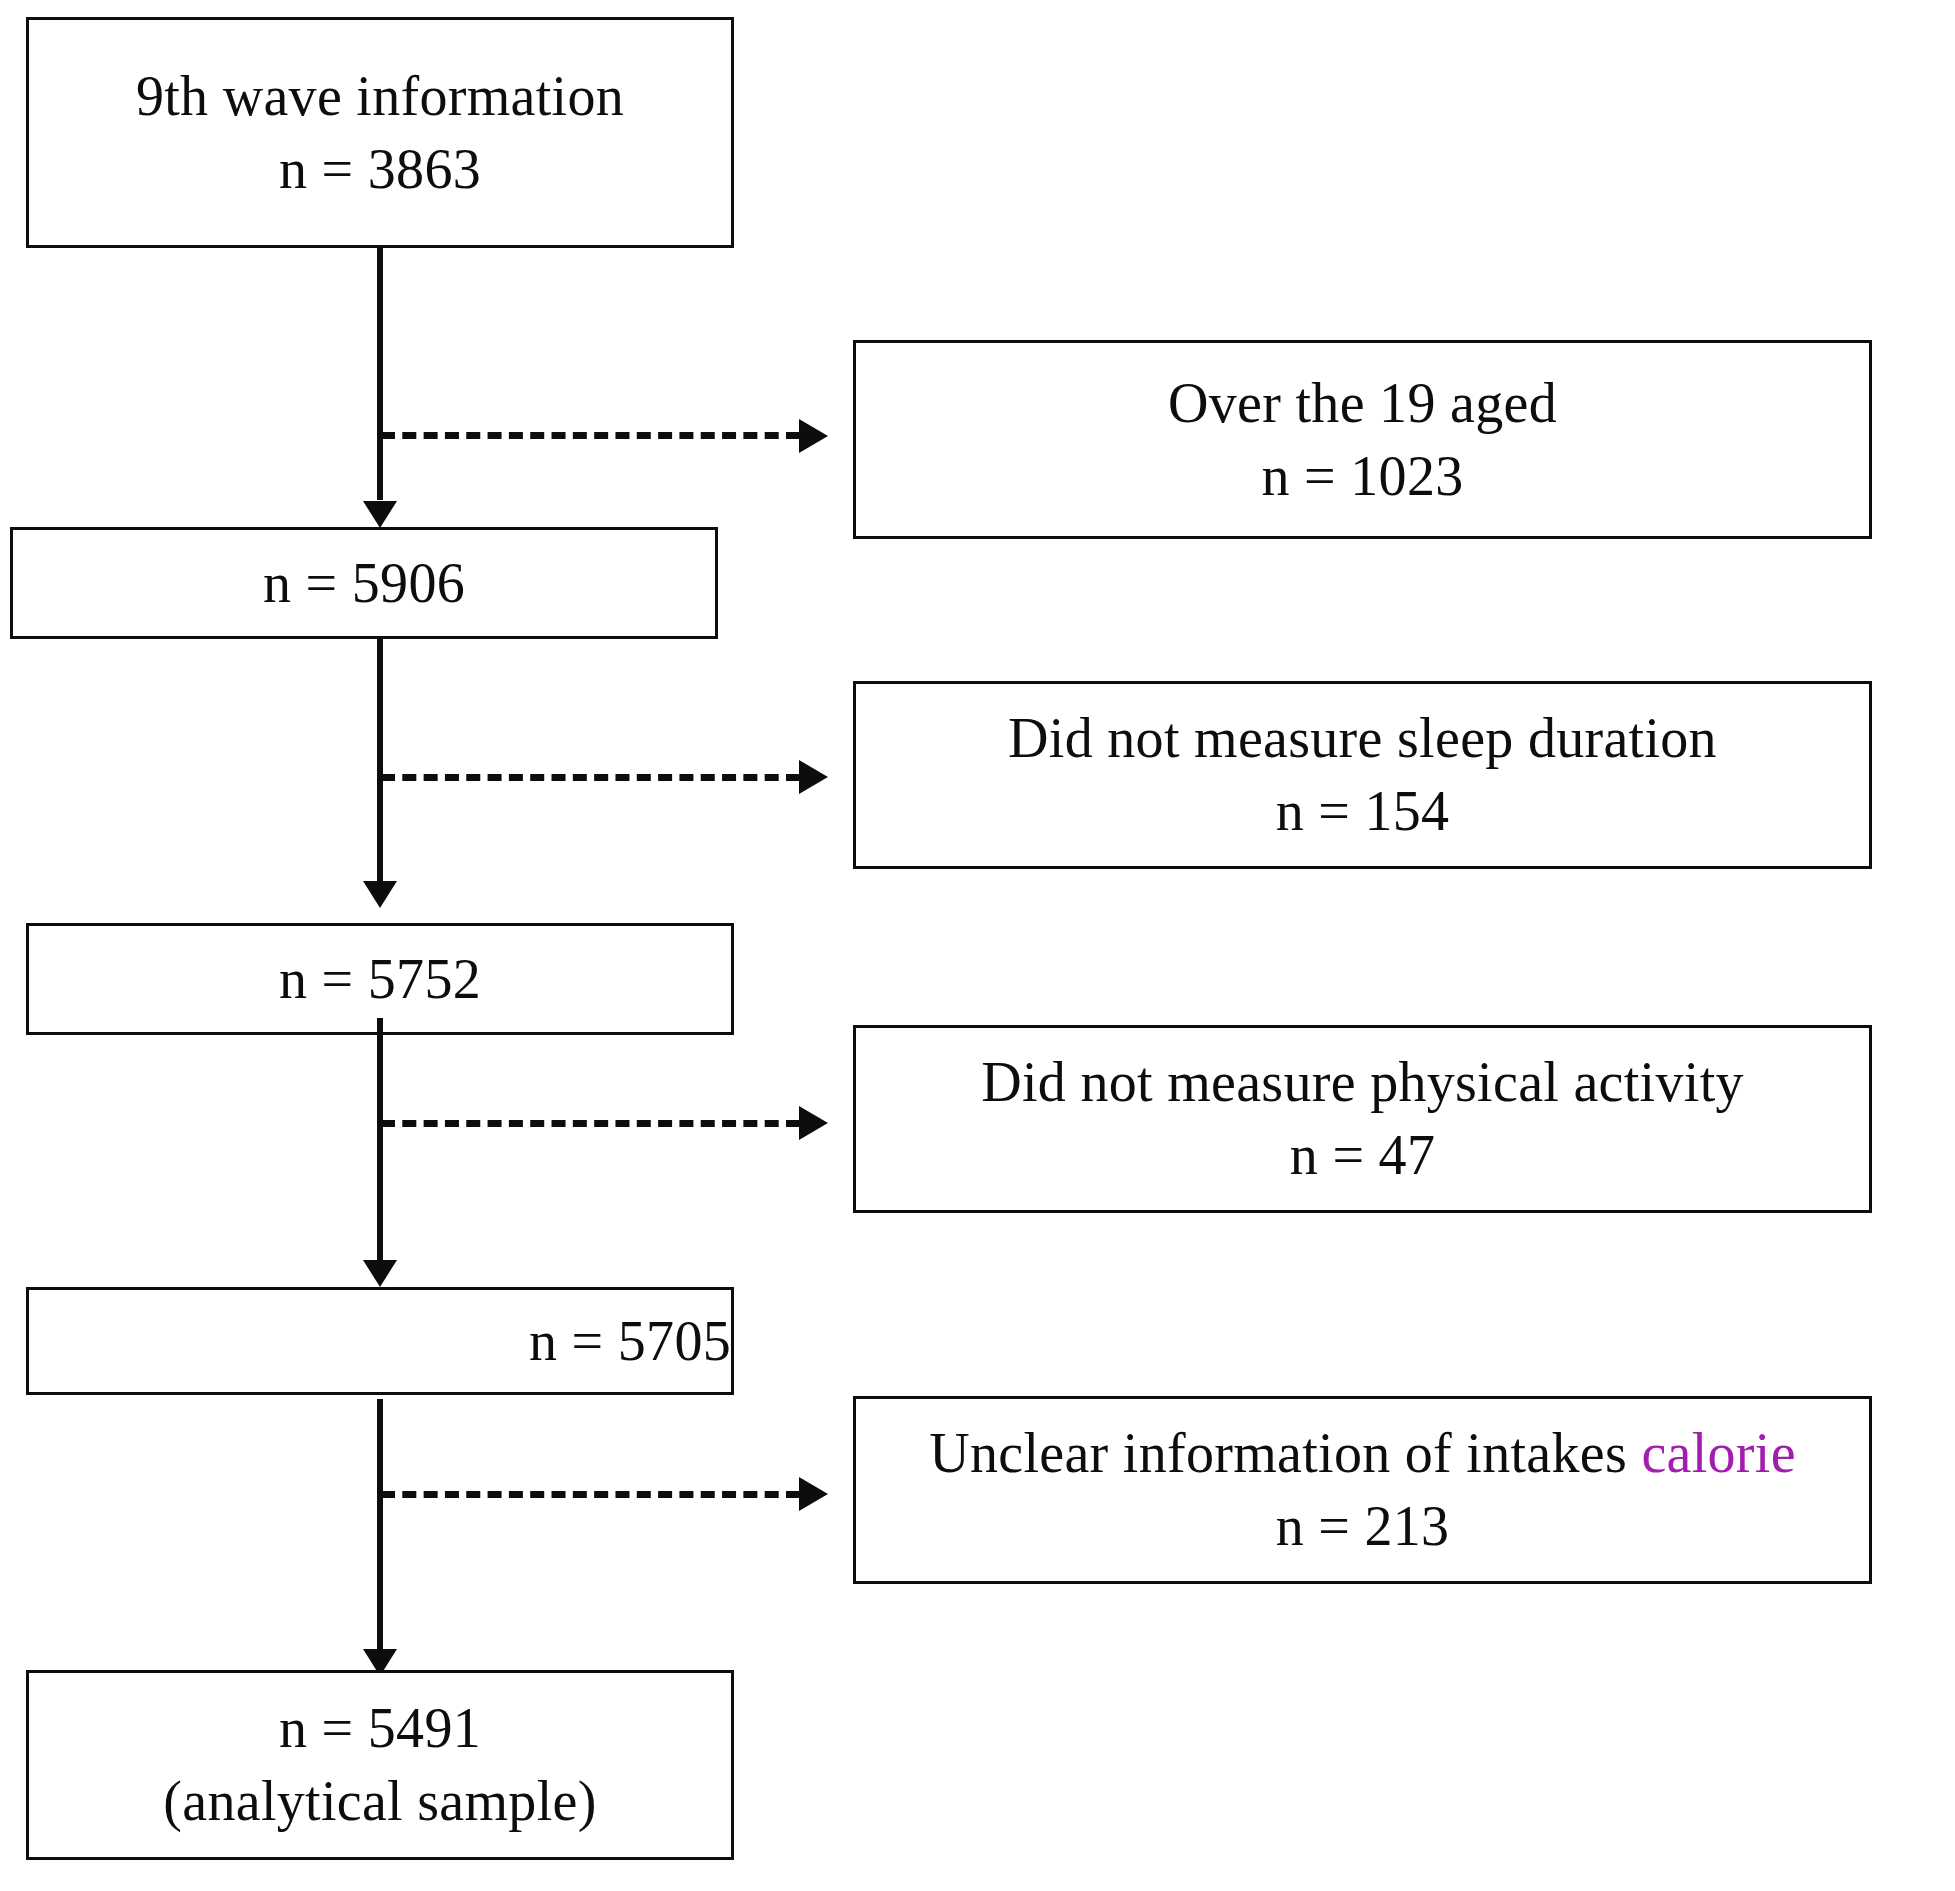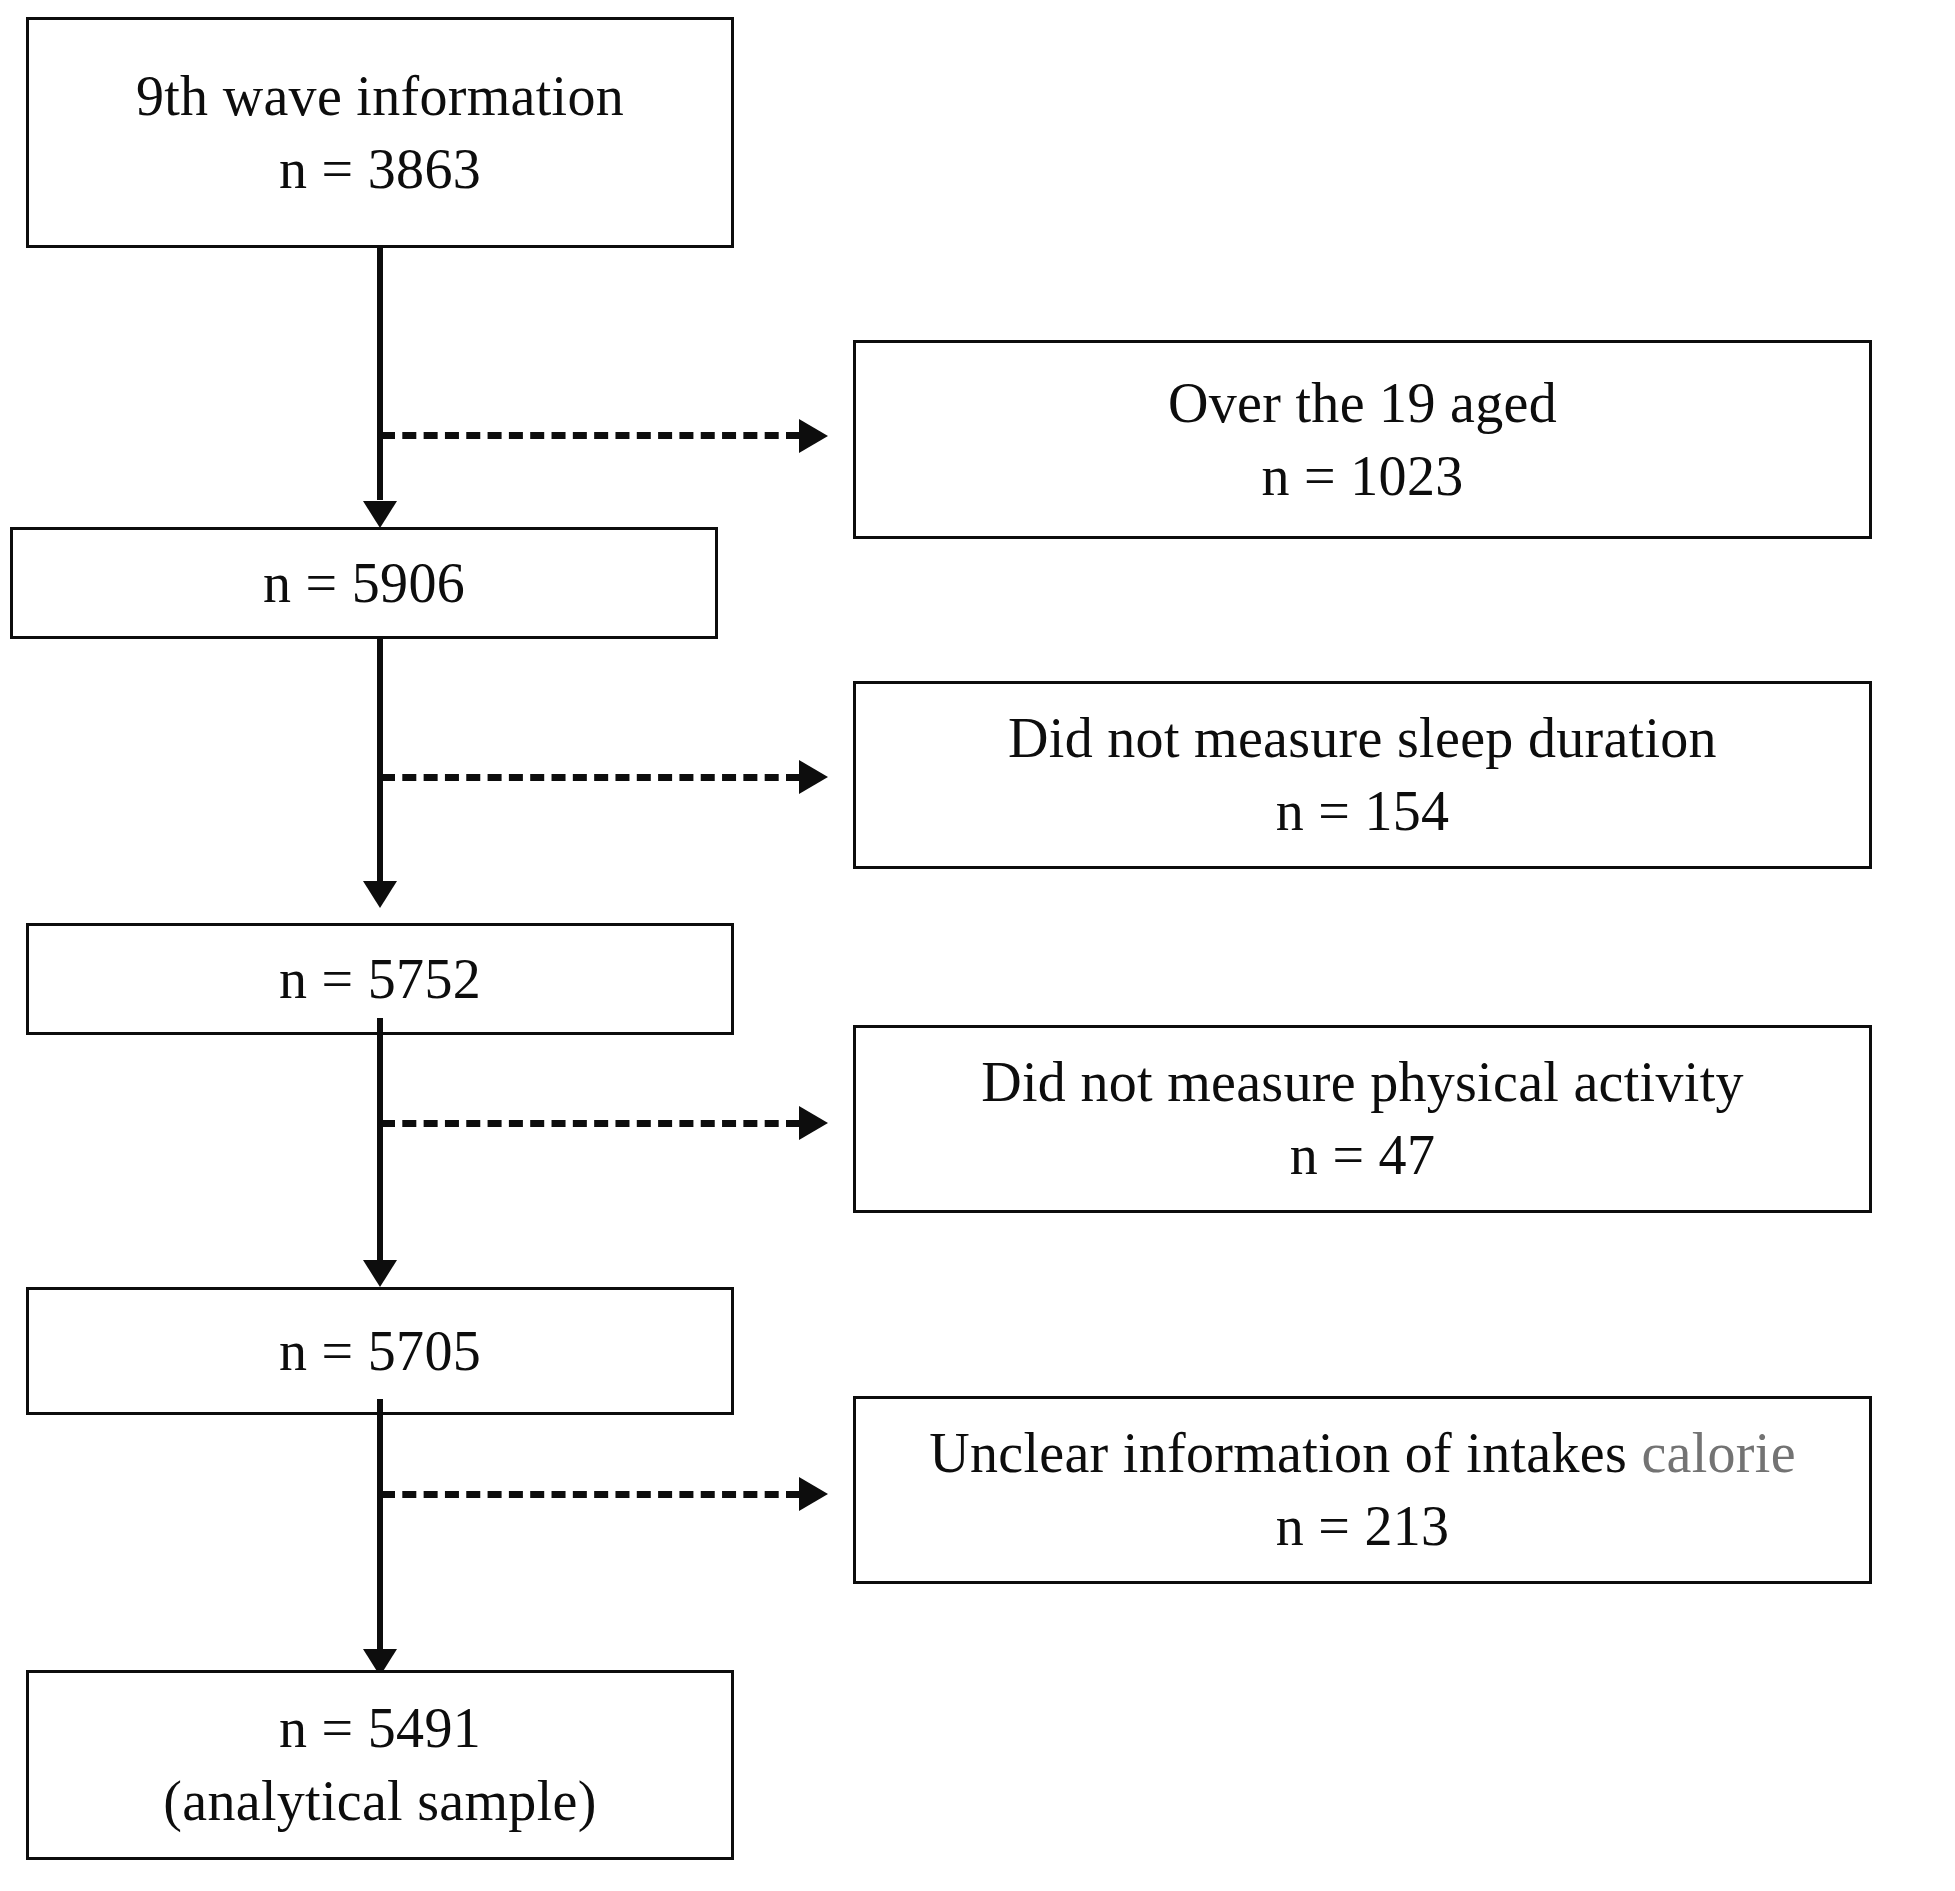--- a/index.html
+++ b/index.html
@@ -30,21 +30,21 @@
     color: #0d0d0d;
   }
   .node-line {
     display: block;
     font-size: 56px;
     line-height: 1.30;
     white-space: nowrap;
     letter-spacing: 0.3px;
   }
   .muted {
-    color: #737373;
+    color: #a21caf;
   }
   
   .v-trunk {
     position: absolute;
     width: 5.8px;
     background: #0d0d0d;
   }
   .v-arrowhead {
     position: absolute;
     width: 0;
@@ -112,21 +112,21 @@
   <div class="v-arrowhead" style="left:363px; top:1260px;"></div>
 
   <div class="h-dashed" style="left:381px; top:1120px; width:419px;"></div>
   <div class="h-arrowhead" style="left:799px; top:1106px;"></div>
 
   <div class="node-box" style="left:853px; top:1025px; width:1019px; height:188px;">
     <span class="node-line">Did not measure physical activity</span>
     <span class="node-line">n = 47</span>
   </div>
 
-  <div class="node-box" style="left:26px; top:1287px; width:708px; height:128px;">
+  <div class="node-box" style="left:26px; top:1287px; width:708px; height:108px;align-items:flex-end;">
     <span class="node-line">n = 5705</span>
   </div>
 
   <div class="v-trunk" style="left:377px; top:1399px; height:251px;"></div>
   <div class="v-arrowhead" style="left:363px; top:1649px;"></div>
 
   <div class="h-dashed" style="left:381px; top:1491px; width:419px;"></div>
   <div class="h-arrowhead" style="left:799px; top:1477px;"></div>
 
   <div class="node-box" style="left:853px; top:1396px; width:1019px; height:188px;">

